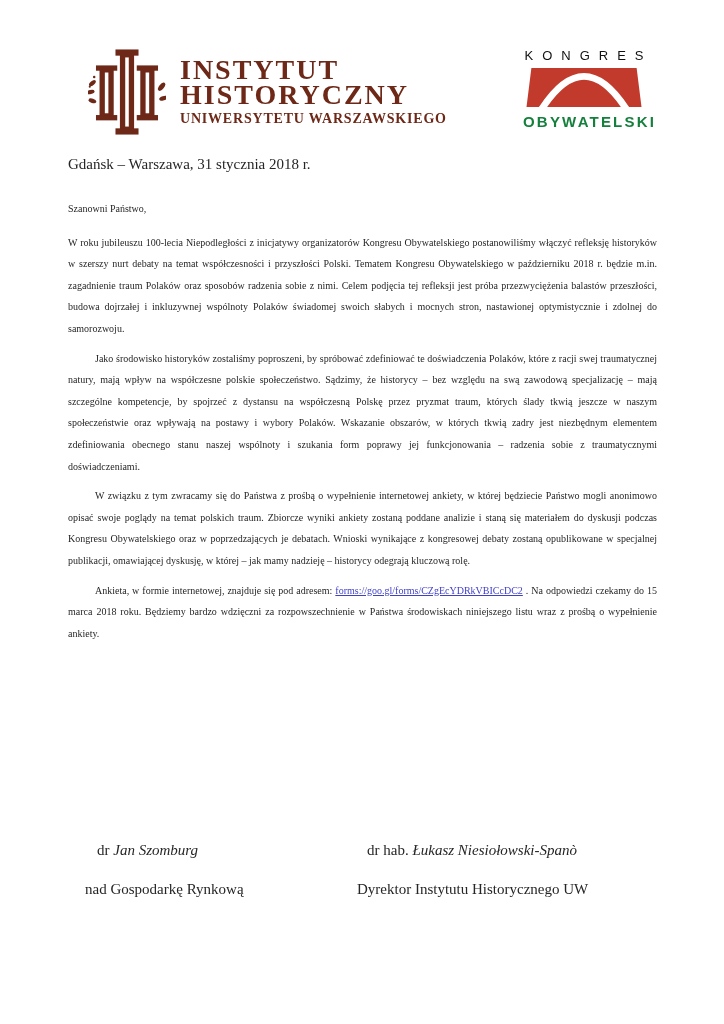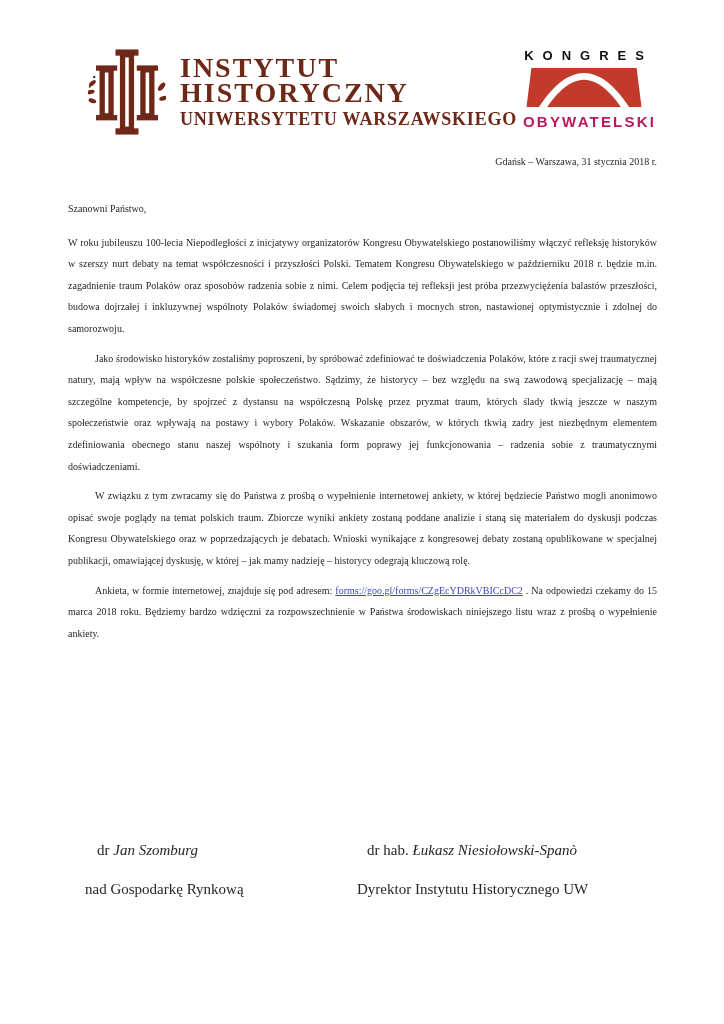--- a/index.html
+++ b/index.html
@@ -9,35 +9,35 @@
   }
   
   .letterhead {
     position:absolute; top:46px; left:88px; right:112px;
     display:flex; justify-content:space-between; align-items:flex-start;
   }
   .ih-logo { display:flex; align-items:center; }
   .ih-emblem { width:78px; height:92px; margin-right:14px; flex:0 0 auto; }
   .ih-text { color:#6e2817; }
   .ih-title { font-size:28px; line-height:25px; font-weight:700; letter-spacing:2px; }
-  .ih-sub   { font-size:18px; font-weight:700; letter-spacing:0.8px; margin-top:4px; }
+  .ih-sub   { font-size:14px; font-weight:700; letter-spacing:0.8px; margin-top:4px; }
   .ko-logo { width:122px; text-align:center; margin-top:2px; }
   .ko-top {
-    font-family:"Liberation Sans", sans-serif; font-weight:700; color:#111111;
+    font-family:"Liberation Sans", sans-serif; font-weight:400; color:#111111;
     font-size:13px; letter-spacing:9px; margin-right:-9px; margin-bottom:5px;
   }
   .ko-arch { display:block; width:118px; height:39px; margin:0 auto; }
   .ko-bottom {
-    font-family:"Liberation Sans", sans-serif; font-weight:700; color:#be185d;
+    font-family:"Liberation Sans", sans-serif; font-weight:700; color:#15803d;
     font-size:15px; letter-spacing:2.2px; margin-right:-2.2px; margin-top:6px;
   }
   
   .dateline {
     position:absolute; top:156px; left:68px; width:589px;
-    text-align:right; font-size:10px;
+    font-size:15px;
   }
   .letter-body {
     position:absolute; top:198px; left:68px; width:589px;
     font-size:10px; line-height:21.6px; text-align:justify;
   }
   .salutation { margin:0 0 12px 0; }
   .para { margin:0 0 8px 0; text-indent:27px; }
   .para.no-indent { text-indent:0; }
   .survey-link { color:#3f3fc8; text-decoration:underline; cursor:pointer; }
   

